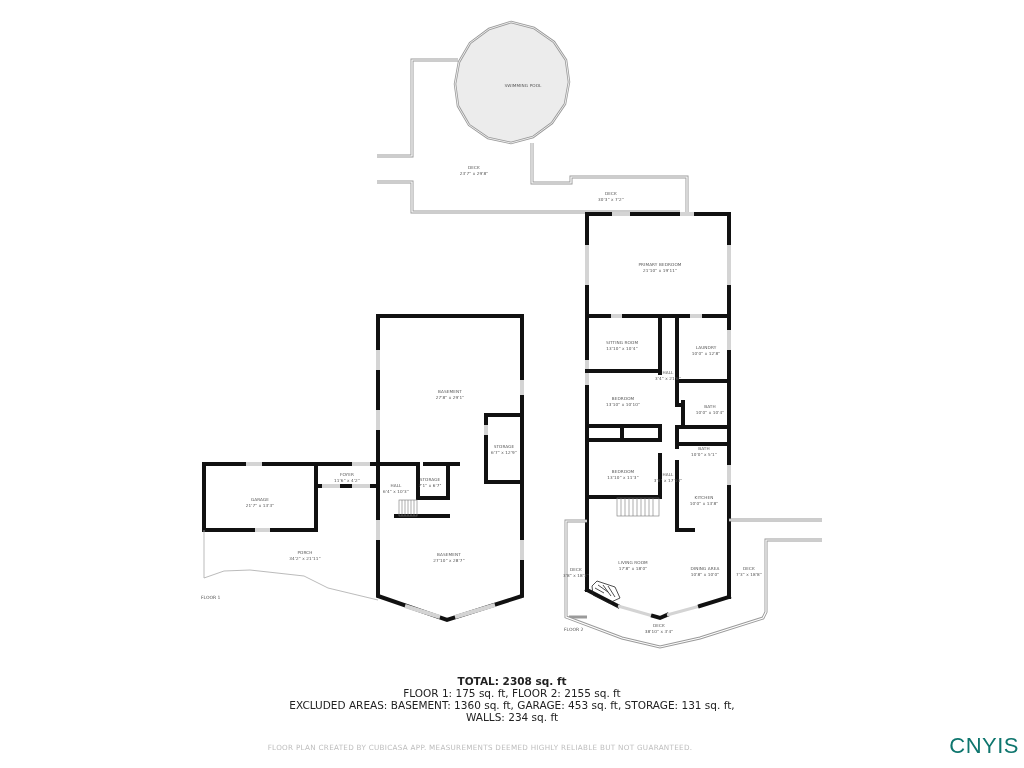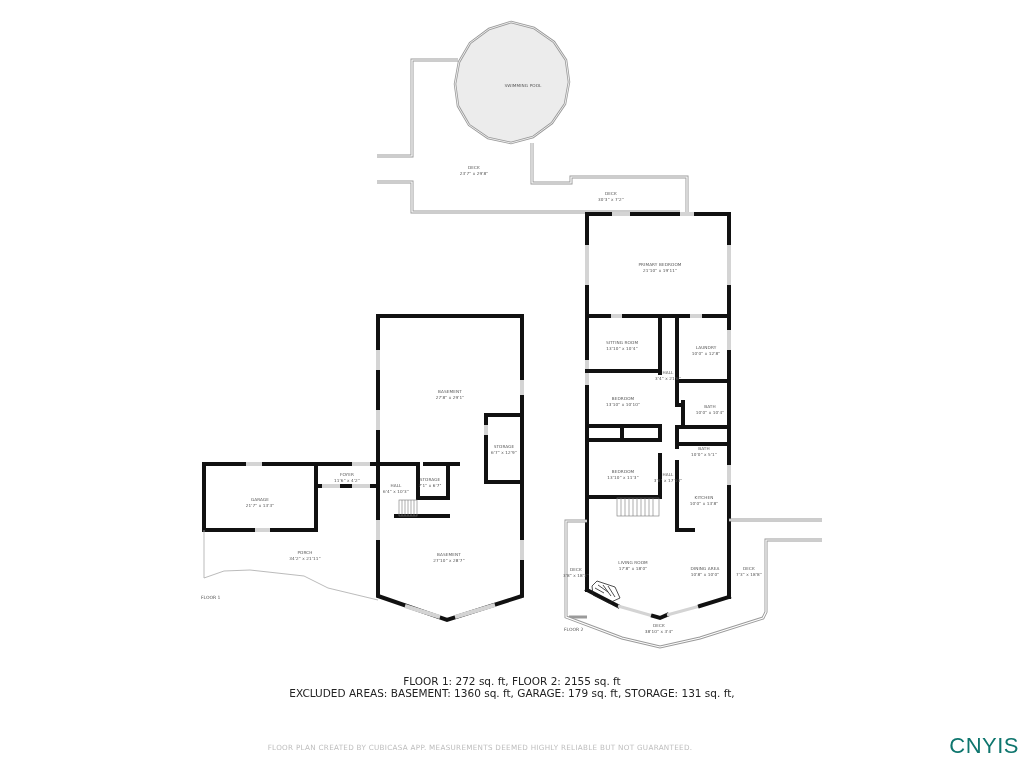--- a/index.html
+++ b/index.html
@@ -202,18 +202,20 @@
     <div class="n">DECK</div>
     <div>7'3" x 18'8"</div>
   </div>
 <div class="lbl" style="left:659px;top:628px;">
     <div class="n">DECK</div>
     <div>38'10" x 3'4"</div>
   </div>
 <div class="floor-lbl" style="left:564px;top:627px;">FLOOR 2</div>
 
 <div class="summary" style="top:675px;">
-  <div>FLOOR 1: 272 sq. ft, FLOOR 2: 2155 sq. ft</div>
-  <div>EXCLUDED AREAS: BASEMENT: 1360 sq. ft, GARAGE: 179 sq. ft, STORAGE: 131 sq. ft,</div>
+  <div class="total">TOTAL: 2308 sq. ft</div>
+  <div>FLOOR 1: 175 sq. ft, FLOOR 2: 2155 sq. ft</div>
+  <div>EXCLUDED AREAS: BASEMENT: 1360 sq. ft, GARAGE: 453 sq. ft, STORAGE: 131 sq. ft,</div>
+  <div>WALLS: 234 sq. ft</div>
 </div>
 
 <div class="disclaimer">FLOOR PLAN CREATED BY CUBICASA APP. MEASUREMENTS DEEMED HIGHLY RELIABLE BUT NOT GUARANTEED.</div>
 <div class="brand">CNYIS</div>
 
 </body></html>

